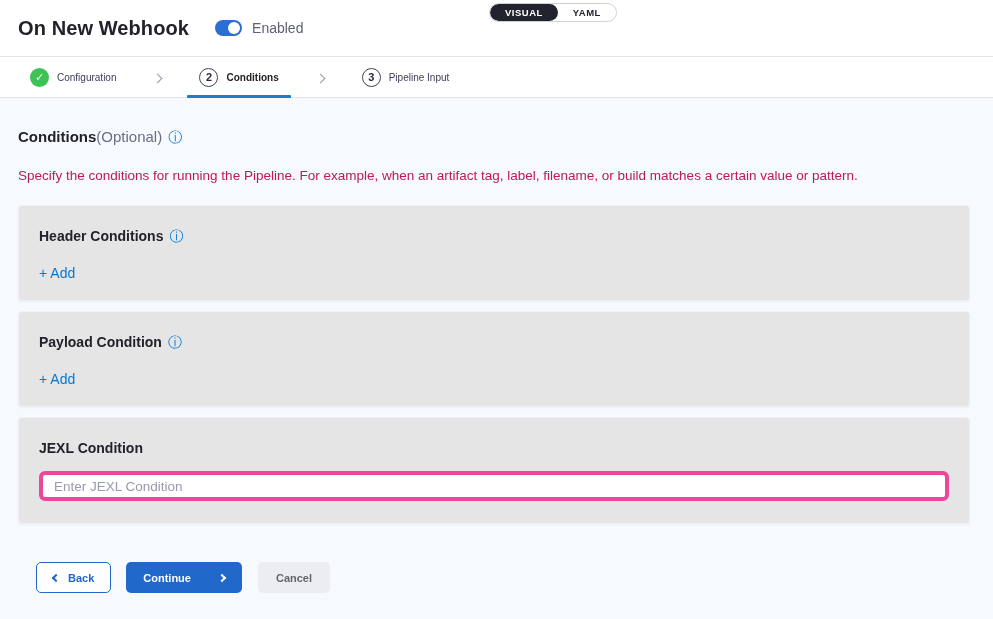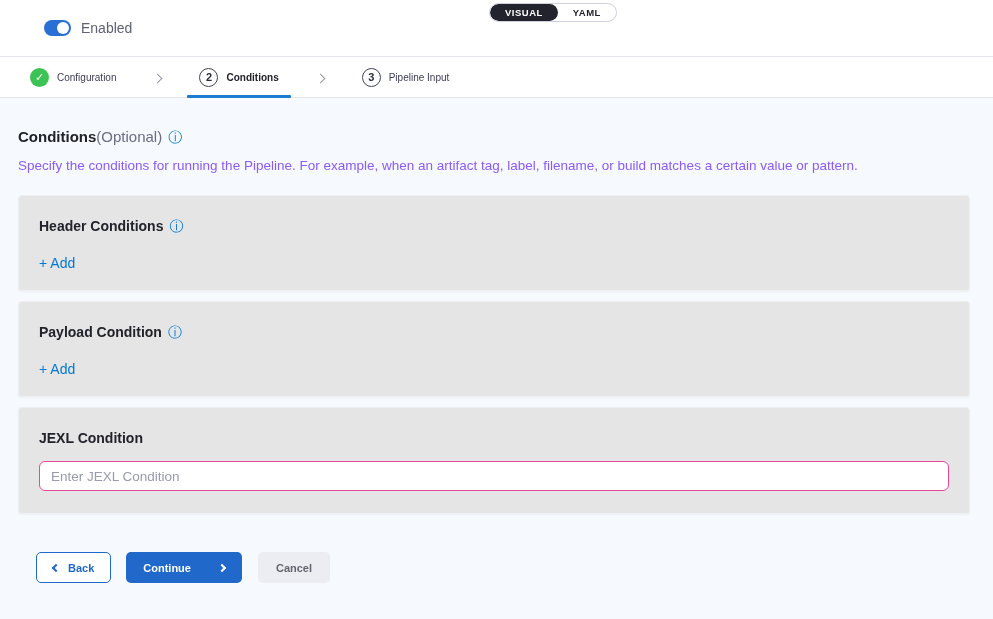--- a/index.html
+++ b/index.html
@@ -39,31 +39,31 @@
   .sep { margin:0 26px; }
   .chev { display:inline-block; width:7px; height:7px; border-top:1.7px solid #9396ab;
           border-right:1.7px solid #9396ab; transform:rotate(45deg); }
 
   
   .content { padding:0 23px 0 18px; }
   .section-heading { margin-top:30px; display:flex; align-items:center; }
   .section-heading .hd { font-size:15px; font-weight:700; color:#22222a; }
   .section-heading .opt { font-size:15px; color:#6b6d85; }
   .info-icon { color:#0278d5; font-size:14px; line-height:1; margin-left:6px; cursor:pointer; }
-  .desc { margin-top:13px; font-size:13.5px; color:#8b5cf6; }
+  .desc { margin-top:23px; font-size:13.5px; color:#be185d; }
 
   .cards { margin-top:22px; }
   .card { background:#e5e5e5; border:1px solid #eef0f4; border-radius:4px;
           box-shadow:0 1px 2px rgba(40,41,61,.05); padding:22px 20px 18px 20px; margin-bottom:10px; }
   .card-title-row { display:flex; align-items:center; }
   .card-title { font-size:14px; font-weight:700; color:#22222a; }
   .add-link { display:inline-block; margin-top:21px; font-size:14px; font-weight:400;
           color:#0278d5; cursor:pointer; }
   .jexl-card { padding-bottom:22px; }
-  .jexl-input { margin-top:15px; width:100%; height:30px; border:1px solid #ec4899; border-radius:6px;
+  .jexl-input { margin-top:15px; width:100%; height:30px; border:4px solid #ec4899; border-radius:6px;
           padding:0 11px; font-size:13.5px; color:#22222a; outline:none; background:#fff;
           font-family:"Liberation Sans","DejaVu Sans",sans-serif; }
   .jexl-input::placeholder { color:#989aad; }
 
   
   .footer { margin-top:38px; padding-left:18px; display:flex; align-items:center; }
   .btn { height:31px; border-radius:5px; font-size:11px; font-weight:700; display:inline-flex;
          align-items:center; justify-content:center; cursor:pointer; border:none;
          font-family:"Liberation Sans","DejaVu Sans",sans-serif; }
   .btn-back { background:#fff; border:1.5px solid #2068c9; color:#2068c9; padding:0 16px; gap:9px; }
@@ -72,20 +72,21 @@
   .chev-sm { display:inline-block; width:6px; height:6px; }
   .chev-left-blue  { border-left:2px solid #2068c9; border-bottom:2px solid #2068c9; transform:rotate(45deg); }
   .chev-right-white{ border-top:2px solid #fff; border-right:2px solid #fff; transform:rotate(45deg); }
 </style>
 </head>
 <body>
 
 <div class="app">
 
   <div class="topbar">
+    <div class="page-title">On New Webhook</div>
     <div class="switch"></div>
     <div class="switch-label">Enabled</div>
 
     <div class="mode-pill">
       <div class="mode-opt active">VISUAL</div>
       <div class="mode-opt">YAML</div>
     </div>
   </div>
 
   <div class="stepper">

